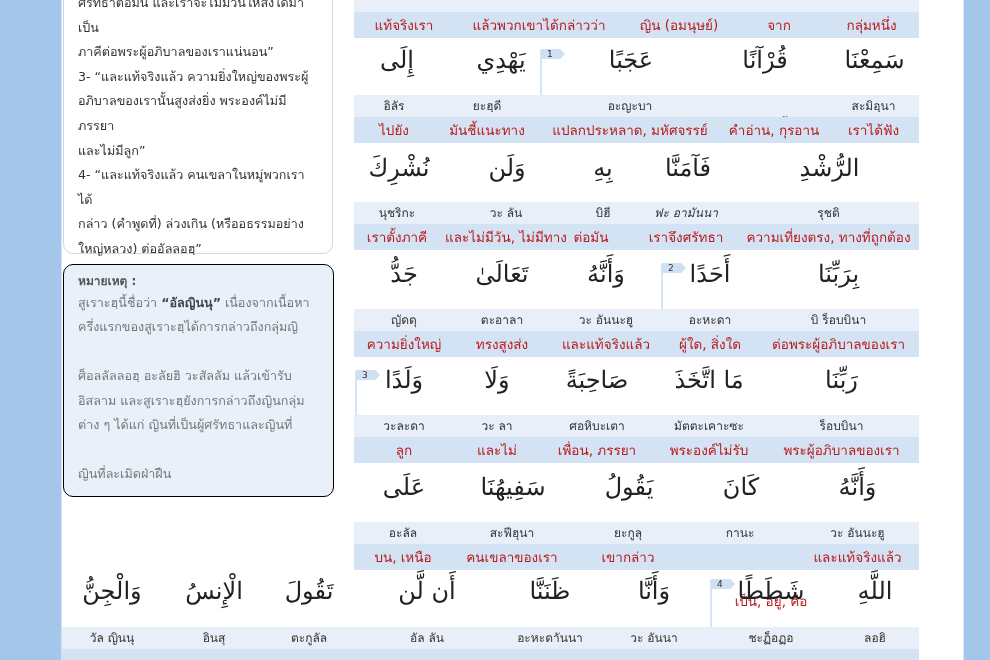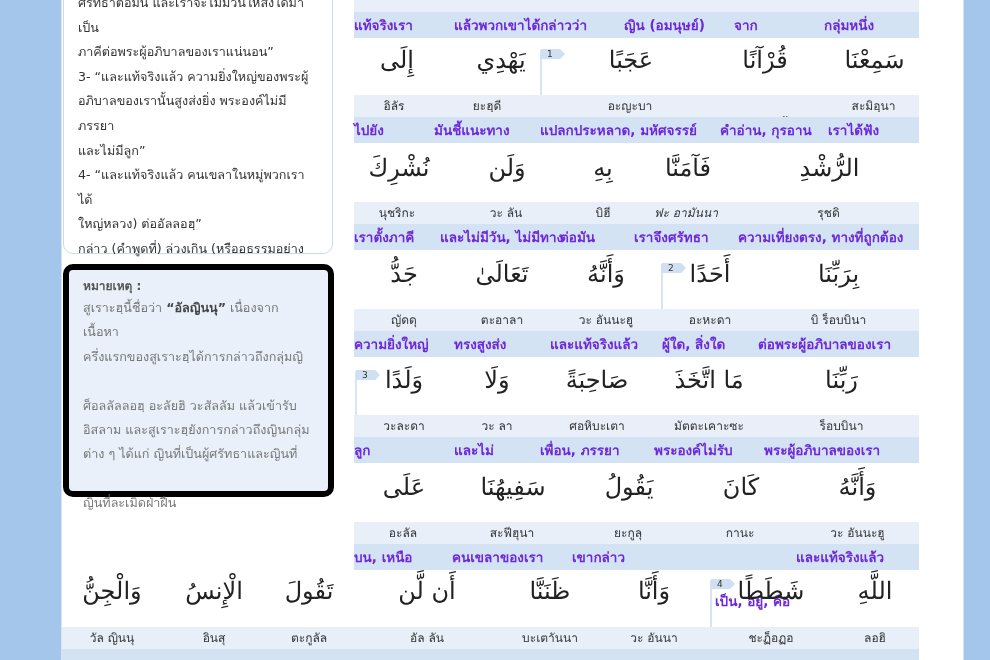--- a/index.html
+++ b/index.html
@@ -18,66 +18,65 @@
     .trans-box {
       position:absolute; left:63px; top:-10px; width:270px; height:264px;
       border:1px solid #c9daee; border-radius:10px; background:#fff;
       box-sizing:border-box; padding:0 14px;
     }
     .trans-box p {
       margin:0; font-size:12.6px; line-height:24.6px; color:#333;
     }
     .note-box {
       position:absolute; left:63px; top:264px; width:271px; height:233px;
-      background:#e9f0f9; border:6px solid #000000; border-radius:10px;
+      background:#e9f0f9; border:1px solid #000000; border-radius:10px;
       box-sizing:border-box; padding:6px 14px 0 14px;
     }
     .note-title { font-weight:bold; font-size:12px; color:#555; line-height:20px; }
     .note-body { font-size:12.6px; line-height:24.4px; color:#777; }
     .note-body b { color:#444; }
     .ar {
       font-family:"DejaVu Serif", serif; font-size:24px; color:#222; direction:rtl;
       position:absolute; text-align:center; white-space:nowrap;
     }
     .band-translit {
       position:absolute; background:#e8eff9; height:22px;
     }
     .band-mean {
       position:absolute; background:#d4e3f4; height:26px;
     }
     .tl {
       position:absolute; font-size:12px; color:#333; text-align:center; white-space:nowrap;
       line-height:22px;
     }
     .mn {
-      position:absolute; font-size:13.5px; color:#6d28d9; text-align:left; white-space:nowrap;
+      position:absolute; font-size:13.5px; color:#b91c1c; text-align:center; white-space:nowrap;
       line-height:26px;
-      font-weight:bold;
     }
     .marker {
       position:absolute; width:24px; height:10px; background:#cfe0f3;
       font-size:9px; line-height:10px; color:#333; padding-left:6px; box-sizing:border-box;
       clip-path: polygon(0 0, 80% 0, 100% 50%, 80% 100%, 0 100%);
     }
     .vline { position:absolute; width:2px; background:#d6e4f3; }
   </style>
 </head>
 <body>
 
 <div class="page"></div>
 
 <div class="trans-box">
   <p>ศรัทธาต่อมัน และเราจะไม่มีวันให้สิ่งใดมาเป็น</p>
   <p>ภาคีต่อพระผู้อภิบาลของเราแน่นอน”</p>
   <p>3- “และแท้จริงแล้ว ความยิ่งใหญ่ของพระผู้</p>
   <p>อภิบาลของเรานั้นสูงส่งยิ่ง พระองค์ไม่มีภรรยา</p>
   <p>และไม่มีลูก”</p>
   <p>4- “และแท้จริงแล้ว คนเขลาในหมู่พวกเราได้</p>
+  <p>กล่าว (คำพูดที่) ล่วงเกิน (หรืออธรรมอย่าง</p>
   <p>ใหญ่หลวง) ต่ออัลลอฮฺ”</p>
-  <p>กล่าว (คำพูดที่) ล่วงเกิน (หรืออธรรมอย่าง</p>
   <p>5- “และแท้จริงแล้วเราคิดว่า มนุษย์และญิน</p>
   <p>จะไม่กล่าวเท็จต่ออัลลอฮฺ”</p>
 </div>
 
 <div class="note-box">
   <div class="note-title">หมายเหตุ :</div>
   <div class="note-body">
     <span>สูเราะฮฺนี้ชื่อว่า </span><b>“อัลญินนุ”</b><span> เนื่องจากเนื้อหา</span><br>
     <span>ครึ่งแรกของสูเราะฮฺได้การกล่าวถึงกลุ่มญิ</span><br>
     <br>
@@ -203,18 +202,18 @@
   <div class="ar" style="left:352px;top:577px;width:150px;">أَن لَّن</div>
   <div class="ar" style="left:502px;top:577px;width:96px;">ظَنَنَّا</div>
   <div class="ar" style="left:598px;top:577px;width:112px;">وَأَنَّا</div>
   <div class="ar" style="left:710px;top:577px;width:122px;">شَطَطًا</div>
   <div class="ar" style="left:832px;top:577px;width:86px;">اللَّهِ</div>
   <div class="band-translit" style="left:62px;top:627px;width:857px;"></div>
   <div class="tl" style="left:62px;top:627px;width:100px;">วัล ญินนุ</div>
   <div class="tl" style="left:162px;top:627px;width:104px;">อินสุ</div>
   <div class="tl" style="left:266px;top:627px;width:86px;">ตะกูลัล</div>
   <div class="tl" style="left:352px;top:627px;width:150px;">อัล ลัน</div>
-  <div class="tl" style="left:502px;top:627px;width:96px;">บะเตาันนา</div>
+  <div class="tl" style="left:502px;top:627px;width:96px;">อะหะดาันนา</div>
   <div class="tl" style="left:598px;top:627px;width:112px;">วะ อันนา</div>
   <div class="tl" style="left:710px;top:627px;width:122px;">ชะฏ็อฏอ</div>
   <div class="tl" style="left:832px;top:627px;width:86px;">ลอฮิ</div>
   <div class="band-mean" style="left:62px;top:649px;width:857px;height:11px;"></div>
 </div>
 
 </body></html>

